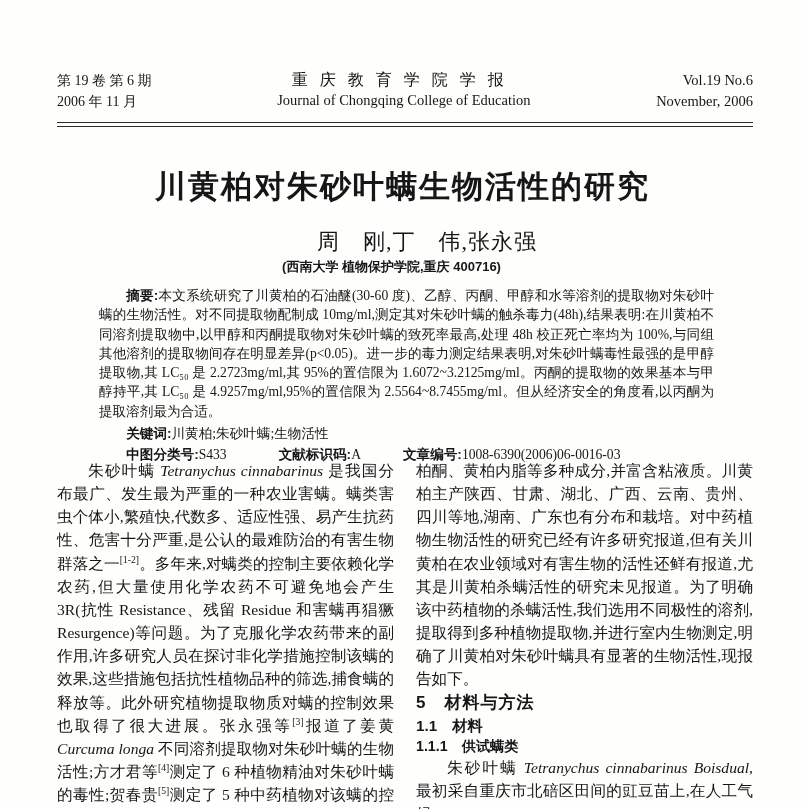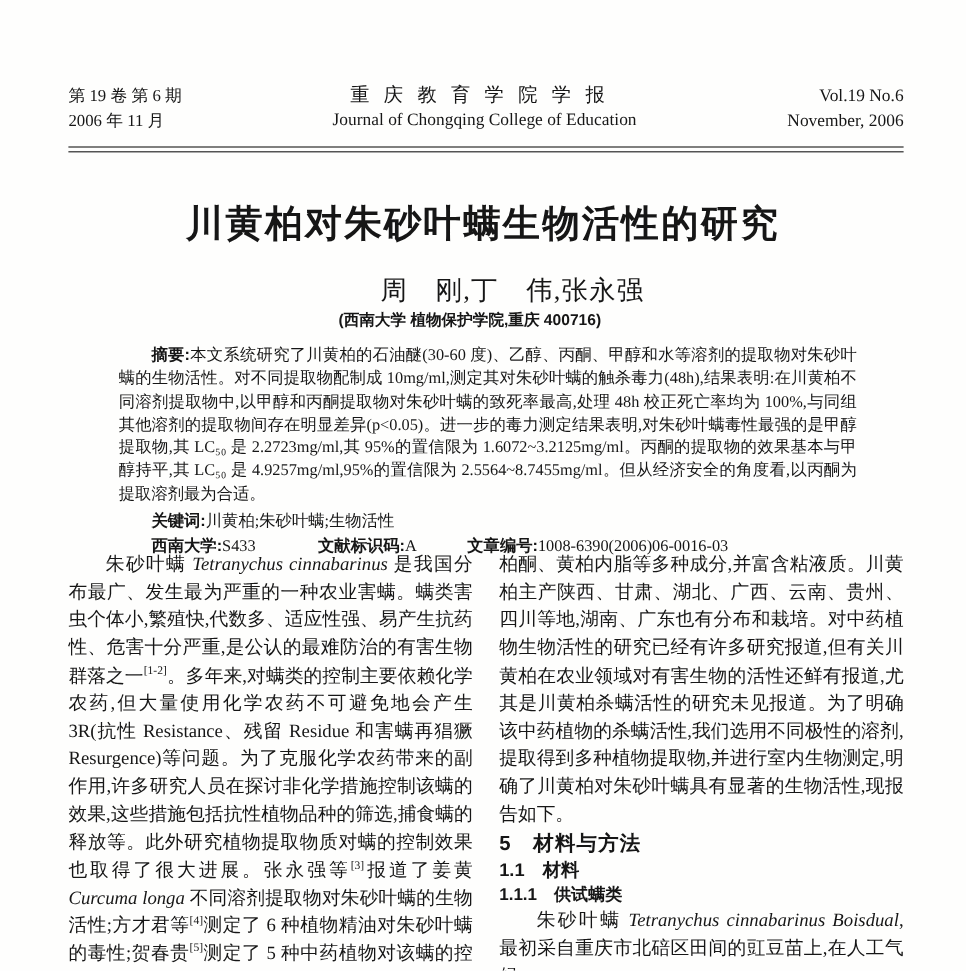--- a/index.html
+++ b/index.html
@@ -98,21 +98,21 @@
   </div>
   <div class="hdr-rule"></div>
 
   <div class="title">川黄柏对朱砂叶螨生物活性的研究</div>
   <div class="authors">周　刚,丁　伟,张永强</div>
   <div class="affil">(西南大学 植物保护学院,重庆  400716)</div>
 
   <div class="abs-block">
     <p class="abs-p"><span class="lbl">摘要:</span><span>本文系统研究了川黄柏的石油醚(30-60 度)、乙醇、丙酮、甲醇和水等溶剂的提取物对朱砂叶螨的生物活性。对不同提取物配制成 10mg/ml,测定其对朱砂叶螨的触杀毒力(48h),结果表明:在川黄柏不同溶剂提取物中,以甲醇和丙酮提取物对朱砂叶螨的致死率最高,处理 48h 校正死亡率均为 100%,与同组其他溶剂的提取物间存在明显差异(p&lt;0.05)。进一步的毒力测定结果表明,对朱砂叶螨毒性最强的是甲醇提取物,其 LC₅₀ 是 2.2723mg/ml,其 95%的置信限为 1.6072~3.2125mg/ml。丙酮的提取物的效果基本与甲醇持平,其 LC₅₀ 是 4.9257mg/ml,95%的置信限为 2.5564~8.7455mg/ml。但从经济安全的角度看,以丙酮为提取溶剂最为合适。</span></p>
     <div class="kw-row"><span class="lbl">关键词:</span><span>川黄柏;朱砂叶螨;生物活性</span></div>
-    <div class="meta-row"><span class="pair1"><span class="lbl">西南大学:</span><span>S433</span></span><span class="pair2"><span class="lbl">文献标识码:</span><span>A</span></span><span><span class="lbl">文章编号:</span><span>1008-6390(2006)06-0016-03</span></span></div>
+    <div class="meta-row"><span class="pair1"><span class="lbl">中图分类号:</span><span>S433</span></span><span class="pair2"><span class="lbl">文献标识码:</span><span>A</span></span><span><span class="lbl">文章编号:</span><span>1008-6390(2006)06-0016-03</span></span></div>
   </div>
 
   <div class="col col-left">
     <p class="p-indent"><span>朱砂叶螨 </span><span class="seg-i">Tetranychus cinnabarinus</span><span> 是我国分布最广、发生最为严重的一种农业害螨。螨类害虫个体小,繁殖快,代数多、适应性强、易产生抗药性、危害十分严重,是公认的最难防治的有害生物群落之一</span><span class="seg-sup">[1-2]</span><span>。多年来,对螨类的控制主要依赖化学农药,但大量使用化学农药不可避免地会产生 3R(抗性 Resistance、残留 Residue 和害螨再猖獗 Resurgence)等问题。为了克服化学农药带来的副作用,许多研究人员在探讨非化学措施控制该螨的效果,这些措施包括抗性植物品种的筛选,捕食螨的释放等。此外研究植物提取物质对螨的控制效果也取得了很大进展。张永强等</span><span class="seg-sup">[3]</span><span>报道了姜黄 </span><span class="seg-i">Curcuma longa</span><span> 不同溶剂提取物对朱砂叶螨的生物活性;方才君等</span><span class="seg-sup">[4]</span><span>测定了 6 种植物精油对朱砂叶螨的毒性;贺春贵</span><span class="seg-sup">[5]</span><span>测定了 5 种中药植物对该螨的控制效果;Chiasson et al.</span><span class="seg-sup">[6]</span></p>
   </div>
 
   <div class="col col-right">
     <p><span>柏酮、黄柏内脂等多种成分,并富含粘液质。川黄柏主产陕西、甘肃、湖北、广西、云南、贵州、四川等地,湖南、广东也有分布和栽培。对中药植物生物活性的研究已经有许多研究报道,但有关川黄柏在农业领域对有害生物的活性还鲜有报道,尤其是川黄柏杀螨活性的研究未见报道。为了明确该中药植物的杀螨活性,我们选用不同极性的溶剂,提取得到多种植物提取物,并进行室内生物测定,明确了川黄柏对朱砂叶螨具有显著的生物活性,现报告如下。</span></p>
     <p class="h1">5　材料与方法</p>
     <p class="h2">1.1　材料</p>

